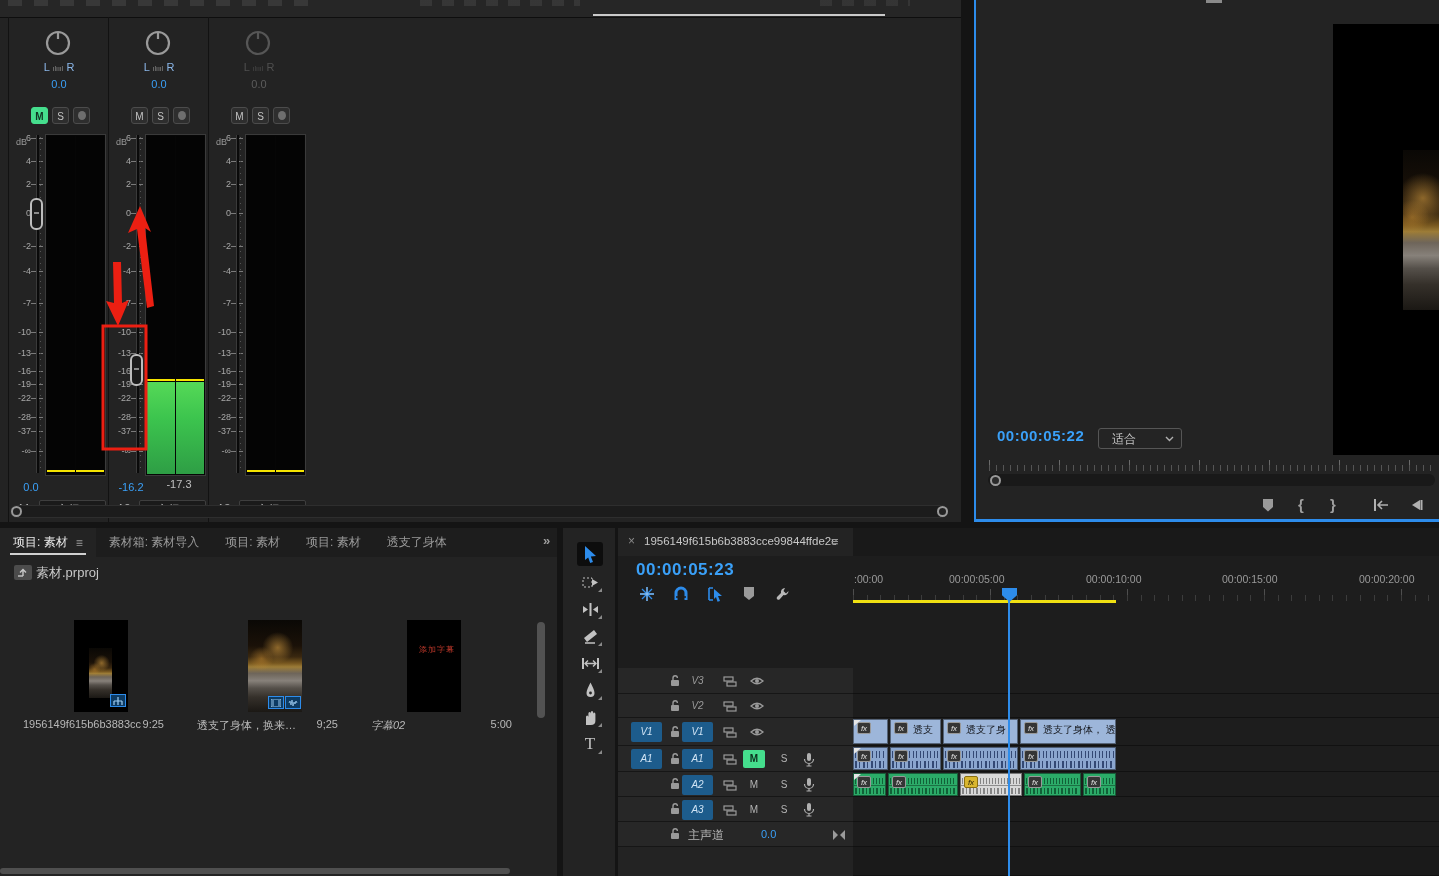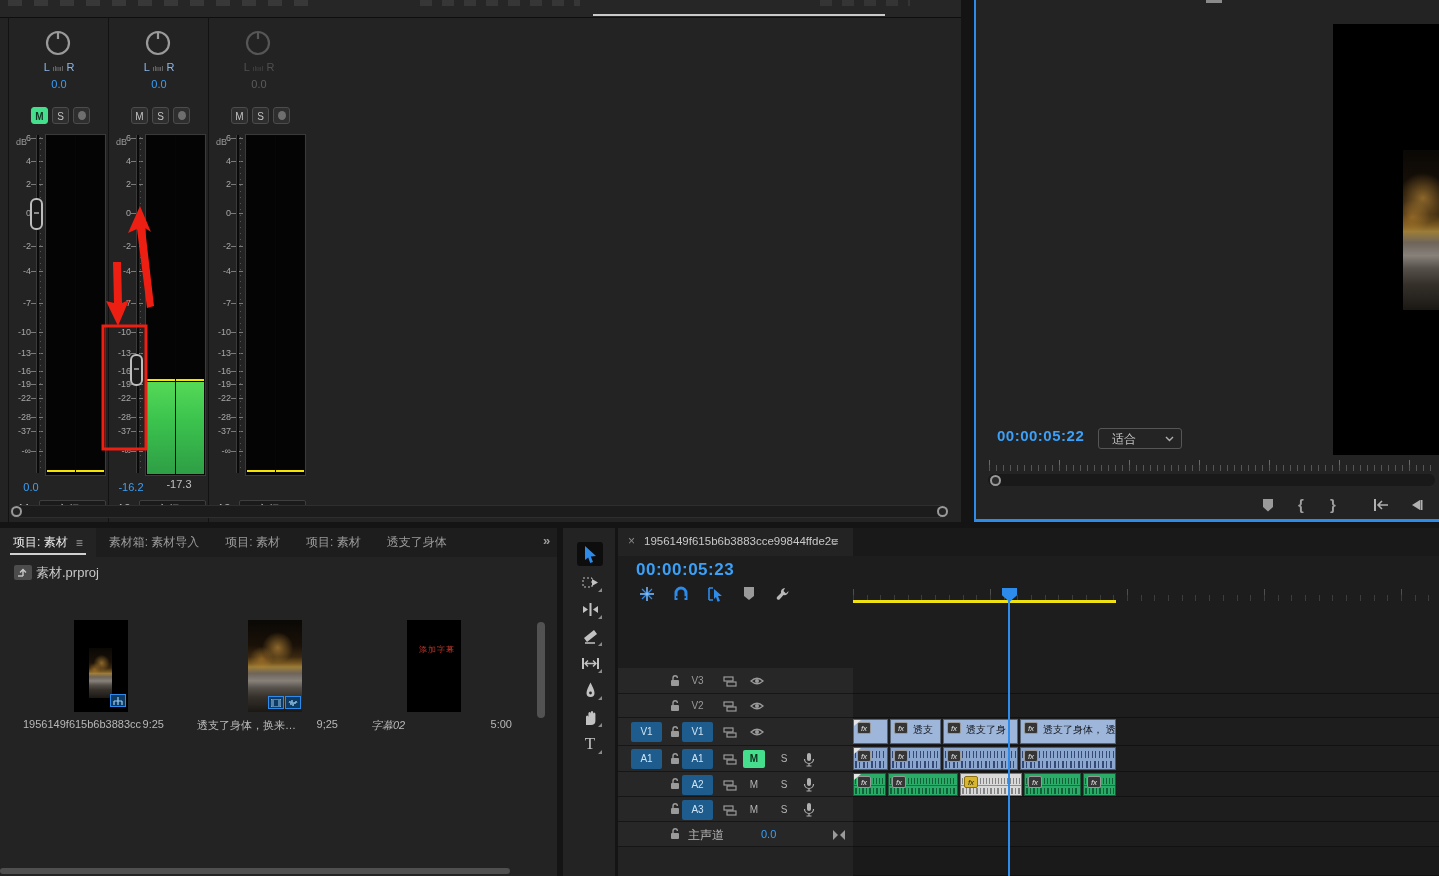--- a/index.html
+++ b/index.html
@@ -39,21 +39,21 @@
   .night{background:
     radial-gradient(circle at 55% 30%, rgba(230,170,70,.55), rgba(0,0,0,0) 22%),
     radial-gradient(circle at 25% 42%, rgba(200,140,50,.5), rgba(0,0,0,0) 18%),
     linear-gradient(180deg,#0a0805 0%,#1a1108 28%,#3a2810 40%,#77571f 47%,#9c7c37 51%,#6e655a 58%,#87817a 66%,#55504a 74%,#35302a 84%,#1b1814 100%);}
   .toolbtn{position:absolute;left:14px;width:26px;height:24px;display:flex;align-items:center;justify-content:center;border-radius:3px;}
   .toolbtn.active{background:#0d0d0d;}
   .flyout::after{content:"";position:absolute;right:1px;bottom:2px;border-left:4px solid transparent;border-bottom:4px solid #8a8a8a;}
   .trow{position:absolute;left:0;width:235px;background:#272727;border-bottom:1px solid #161616;box-sizing:border-box;}
   .crow{position:absolute;left:235px;right:0;background:#1d1d1d;border-bottom:1px solid #111;box-sizing:border-box;}
   .tbadge{position:absolute;width:31px;height:20px;border-radius:2px;font-size:10px;color:#cfe3f4;
-    background:#1d5c8c;text-align:center;line-height:20px;}
+    background:#1d5c8c;text-align:center;line-height:20px;font-style:italic;}
   .tbadge.plain{background:transparent;color:#9a9a9a;}
   .hbtn{position:absolute;width:22px;height:18px;font-size:10px;color:#b4b4b4;text-align:center;line-height:18px;border-radius:2px;}
   .hbtn.mute-on{background:#45de8d;color:#0d2e1e;font-weight:bold;}
   .clip{position:absolute;box-sizing:border-box;border:1px solid rgba(0,0,0,.45);overflow:hidden;}
   .clip .fx{position:absolute;left:3px;top:2px;width:14px;height:12px;background:#353535;border:1px solid #999;
     border-radius:2px;color:#e0e0e0;font-size:8px;font-style:italic;line-height:11px;text-align:center;box-sizing:border-box;}
   .clip .fx.yellow{background:#d9b62f;border-color:#8a6f10;color:#2a2305;}
   .clip .cliplabel{position:absolute;left:22px;top:3px;font-size:10px;color:#16181d;white-space:nowrap;}
   .notch::before{content:"";position:absolute;left:0;top:0;border-top:6px solid #e6e6e6;border-right:7px solid transparent;z-index:2;}
   .wband{position:absolute;left:1px;right:1px;}
@@ -445,20 +445,27 @@
         <polygon points="8,4 16,11 12,11 14,16 11.5,16.8 10,12 8,14" fill="#2d8ceb"></polygon>
       </svg>
       <svg class="abs" style="left:124px;top:4px;" width="14" height="15" viewBox="0 0 14 15">
         <path d="M2,1 h10 v9 l-5,4 l-5,-4 Z" fill="#9a9a9a"></path>
       </svg>
       <svg class="abs" style="left:156px;top:3px;" width="18" height="18" viewBox="0 0 18 18">
         <path d="M11,3 a4,4 0 0 0 -4,5 L3,12 a1.8,1.8 0 0 0 2.5,2.5 L9.5,10 a4,4 0 0 0 5,-4 L12,8.5 L9.5,6 Z" fill="#b8b8b8"></path>
       </svg>
     </div>
 
+    <div class="abs" id="tl-ruler-labels" style="left:0;top:45px;right:0;height:14px;font-size:10.5px;color:#9a9a9a;">
+        <div class="abs" style="left: 236px; top: 0px;">:00:00</div>
+        <div class="abs" style="left: 331px; top: 0px;">00:00:05:00</div>
+        <div class="abs" style="left: 468px; top: 0px;">00:00:10:00</div>
+        <div class="abs" style="left: 604px; top: 0px;">00:00:15:00</div>
+        <div class="abs" style="left: 741px; top: 0px;">00:00:20:00</div>
+      </div>
     <div class="abs" style="left:235px;top:61px;right:0;height:12px;">
       <div class="abs" style="left:0;top:0;right:0;height:12px;background:repeating-linear-gradient(90deg,#4e4e4e 0 1px,transparent 1px 137px);"></div>
       <div class="abs" style="left:0;top:6px;right:0;height:6px;background:repeating-linear-gradient(90deg,#3c3c3c 0 1px,transparent 1px 13.7px);"></div>
     </div>
     <div class="abs" style="left:235px;top:72px;width:263px;height:3px;background:#efe012;"></div>
 
     <div id="tl-rows">
         <div class="trow" style="top: 140px; height: 26px;">
           <svg width="14" height="15" viewBox="0 0 14 15" style="position: absolute; left: 50px; top: 5.5px;">
             <rect x="3" y="6" width="8" height="6" rx="1" fill="#9a9a9a"></rect>

